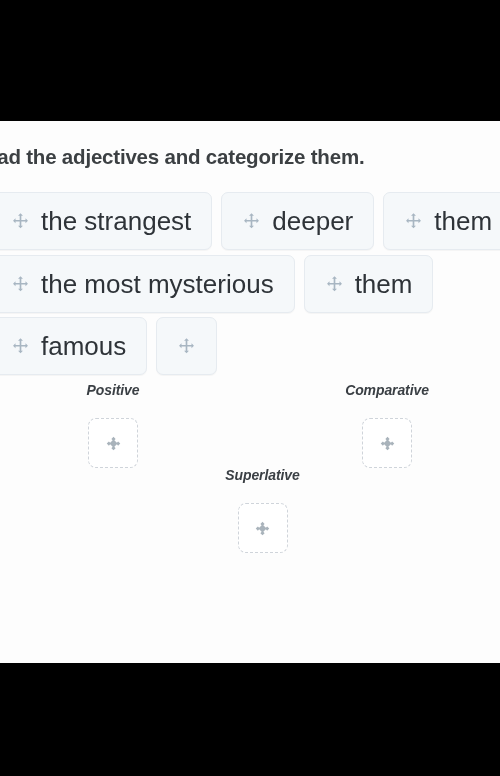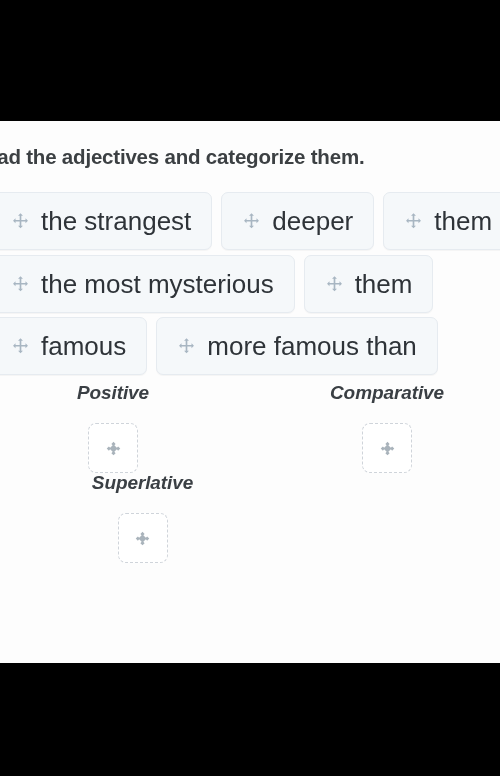--- a/index.html
+++ b/index.html
@@ -107,34 +107,34 @@
   #categories {
     position: absolute;
     left: 0;
     top: 262px;
     width: 500px;
   }
   .cat-grid {
     display: flex;
     width: 500px;
   }
-  .cat-grid-row2 { justify-content: flex-start; }
+  .cat-grid-row2 { justify-content: center; }
 
   .category {
     width: 235px;
     display: flex;
     flex-direction: column;
     align-items: center;
   }
   #category-positive { margin-left: 0px; }
   #category-comparative { margin-left: 48px; }
   #category-superlative { margin-left: 25px; }
 
   .cat-title {
-    font-size: 19px;
+    font-size: 14px;
     font-weight: bold;
     font-style: italic;
     color: #3a3f44;
     line-height: 1;
     letter-spacing: -0.1px;
     white-space: nowrap;
   }
 
   .dropzone {
     margin-top: 21px;
@@ -215,21 +215,20 @@
         <svg class="move-handle" viewBox="0 0 24 24" aria-hidden="true">
           <path fill="currentColor" d="M12 1.6 8.9 4.7h2.05v5.25H5.7V7.9L2.6 11l3.1 3.1v-2.05h5.25v5.25H8.9l3.1 3.1 3.1-3.1h-2.05v-5.25h5.25v2.05l3.1-3.1-3.1-3.1v2.05h-5.25V4.7h2.05L12 1.6z"></path>
         </svg>
         <span class="chip-label">famous</span>
       </div>
 
       <div class="chip">
         <svg class="move-handle" viewBox="0 0 24 24" aria-hidden="true">
           <path fill="currentColor" d="M12 1.6 8.9 4.7h2.05v5.25H5.7V7.9L2.6 11l3.1 3.1v-2.05h5.25v5.25H8.9l3.1 3.1 3.1-3.1h-2.05v-5.25h5.25v2.05l3.1-3.1-3.1-3.1v2.05h-5.25V4.7h2.05L12 1.6z"></path>
         </svg>
-        <span class="chip-label">more famous than</span>
       </div>
 
     </div>
 
     <div id="categories">
 
       <div class="cat-grid">
 
         <div class="category" id="category-positive">
           <div class="cat-title">Positive</div>

